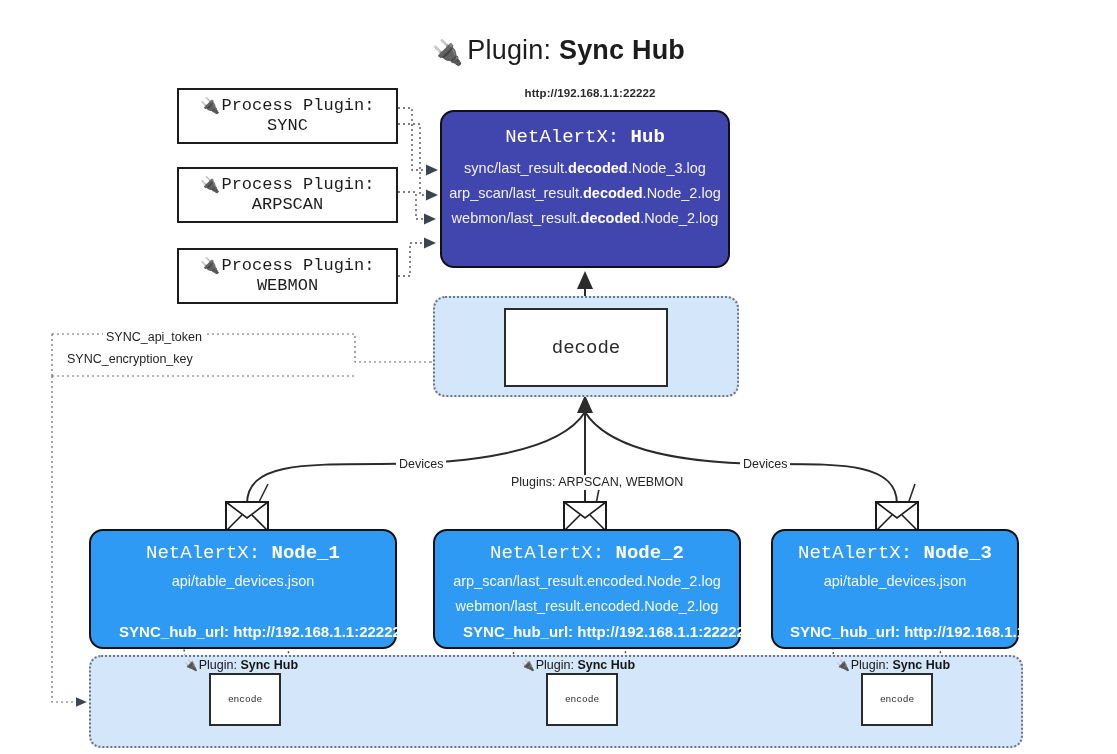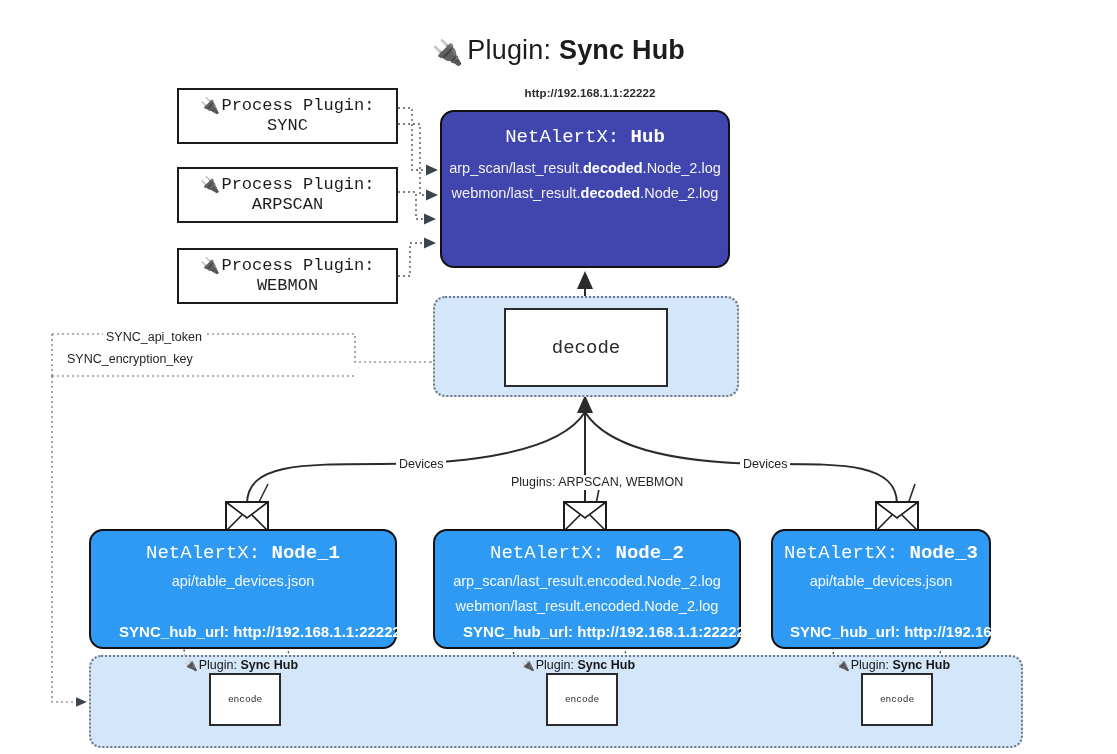--- a/index.html
+++ b/index.html
@@ -108,21 +108,21 @@
   .node .ntitle .b{font-weight:bold;}
   .node .nline{
     font-size:14.5px;line-height:25px;text-align:center;white-space:nowrap;color:#f4f9ff;
   }
   .node .nurl{
     position:absolute;left:17px;bottom:7px;width:100%;
     font-size:15px;font-weight:bold;text-align:center;white-space:nowrap;color:#ffffff;
   }
   #node0{left:89px;width:308px;}
   #node1{left:433px;width:308px;}
-  #node2{left:771px;width:220px;}
+  #node2{left:771px;width:248px;}
 
   
   .envelope{position:absolute;width:44px;height:31px;}
 
   
   .edgelabel{
     position:absolute;font-size:12.5px;color:#242424;white-space:nowrap;
     background:#ffffff;padding:0 3px;line-height:15px;
   }
   #lbl-dev-l{left:396px;top:445px;}
@@ -204,20 +204,21 @@
     <div class="l2">WEBMON</div>
   </div>
 
   <div class="huburl">http://192.168.1.1:22222</div>
   <div id="hub">
     <div class="hubtitle">
       <span>NetAlertX:</span>
       <span class="b">Hub</span>
     </div>
     <div class="loglist">
+      <div class="logrow"><span>sync/last_result.</span><b>decoded</b><span>.Node_3.log</span></div>
       <div class="logrow"><span>arp_scan/last_result.</span><b>decoded</b><span>.Node_2.log</span></div>
       <div class="logrow"><span>webmon/last_result.</span><b>decoded</b><span>.Node_2.log</span></div>
     </div>
   </div>
 
   <div class="bluebox" id="decodewrap"></div>
   <div class="whitebox" id="decode">decode</div>
 
   <div class="edgelabel" id="lbl-api-token">SYNC_api_token</div>
   <div class="edgelabel" id="lbl-enc-key">SYNC_encryption_key</div>

